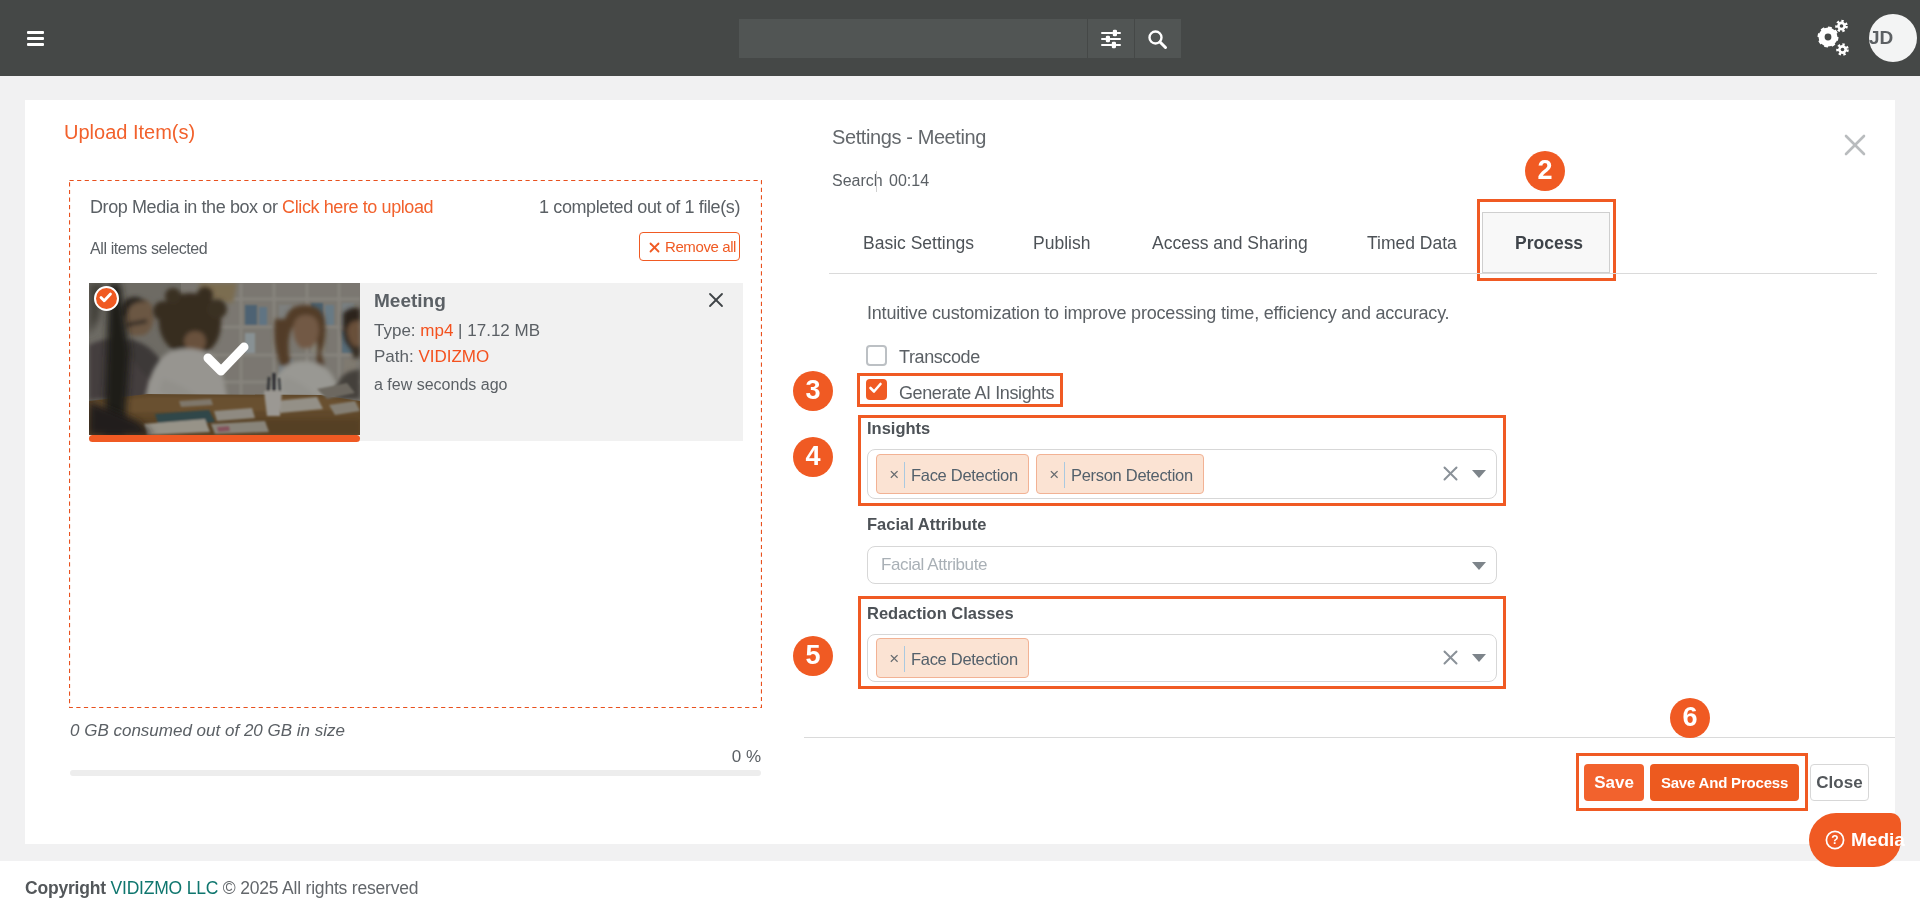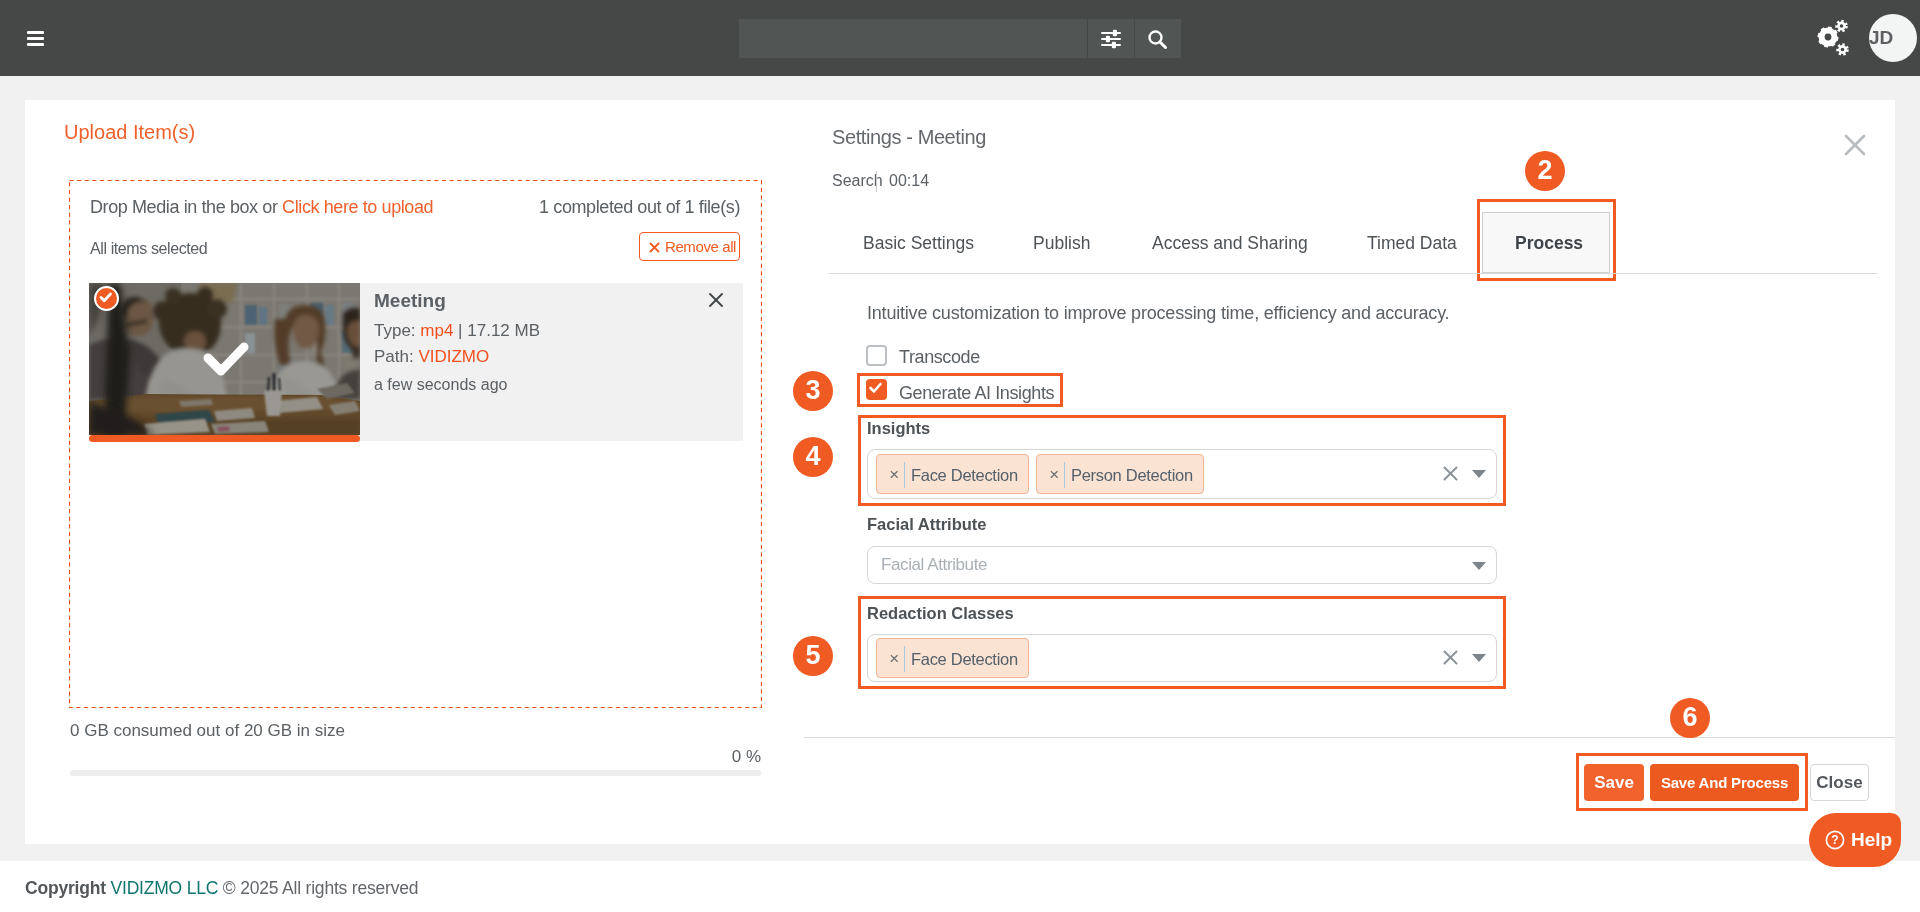--- a/index.html
+++ b/index.html
@@ -221,21 +221,21 @@
       <div class="abs" style="left:285px; top:64px; height:20px; line-height:20px; font-size:17px; color:#5b6065;">Path: <span style="color:#f4511e;">VIDIZMO</span></div>
       <div class="abs" style="left:285px; top:92px; height:20px; line-height:20px; font-size:16px; color:#5b6065;">a few seconds ago</div>
       <svg class="abs" style="left:617px; top:7px;" width="20" height="20" viewBox="0 0 20 20">
         <g stroke="#3f4447" stroke-width="1.8" stroke-linecap="round">
           <line x1="4" y1="4" x2="16" y2="16"></line>
             <line x1="16" y1="4" x2="4" y2="16"></line>
         </g>
       </svg>
     </div>
 
-    <div class="abs" style="left:70px; top:720px; height:22px; line-height:22px; font-size:17px; color:#5b6065;">0 GB consumed out of 20 GB in size</div>
+    <div class="abs" style="left:70px; top:720px; height:22px; line-height:22px; font-size:17px; color:#5b6065;font-style:italic;">0 GB consumed out of 20 GB in size</div>
     <div class="abs" style="left:461px; top:746px; width:300px; height:22px; line-height:22px; font-size:17px; color:#5b6065; text-align:right;">0 %</div>
     <div class="abs" style="left:70px; top:770px; width:691px; height:6px; background:#ededed; border-radius:3px;"></div>
   </div>
   <div id="rightcol">
     <div class="abs lbl" style="left:832px; top:126px; height:22px; line-height:22px; font-size:20px; color:#64686c;">Settings - Meeting</div>
 
     <svg class="abs" style="left:1843px; top:133px;" width="24" height="24" viewBox="0 0 24 24">
       <g stroke="#b9bcbe" stroke-width="2.6" stroke-linecap="round">
         <line x1="3" y1="3" x2="21" y2="21"></line>
           <line x1="21" y1="3" x2="3" y2="21"></line>
@@ -318,20 +318,20 @@
     <div class="abs anno-box" style="left:1576px; top:753px; width:232px; height:58px;"></div>
     <div class="abs btn" style="left:1584px; top:764px; width:60px; height:37px; line-height:37px; background:#f2622d;">Save</div>
     <div class="abs btn" style="left:1650px; top:764px; width:149px; height:37px; line-height:37px; background:#ed5a1f; font-size:15px; letter-spacing:-0.2px;">Save And Process</div>
     <div class="abs" style="left:1810px; top:764px; width:59px; height:37px; line-height:35px; background:#fff; border:1px solid #d7d7d7; border-radius:4px; color:#53575b; font-weight:bold; font-size:17px; text-align:center;">Close</div>
 
     <div class="abs" style="left:1809px; top:813px; width:92px; height:54px; background:#f05a23; border-radius:27px 10px 27px 27px; z-index:5;">
       <svg class="abs" style="left:16px; top:17px;" width="20" height="20" viewBox="0 0 20 20">
         <circle cx="10" cy="10" r="8.6" fill="none" stroke="#fff" stroke-width="1.7"></circle>
         <text x="10" y="14.2" text-anchor="middle" font-family="Liberation Sans, sans-serif" font-size="12" font-weight="bold" fill="#fff">?</text>
       </svg>
-      <div class="abs" style="left:42px; top:16px; font-size:19px; font-weight:bold; color:#fff;">Help</div>
+      <div class="abs" style="left:42px; top:16px; font-size:19px; font-weight:bold; color:#fff;">Media</div>
     </div>
   </div>
   <div id="footer">
     <div class="abs" style="left:0; top:861px; width:1920px; height:51px; background:#fff;"></div>
     <div class="abs" style="left:25px; top:878px; height:20px; line-height:20px; font-size:17.5px; letter-spacing:-0.2px; color:#63676b;"><span style="font-weight:bold; color:#53575a;">Copyright</span> <span style="color:#0f766e;">VIDIZMO LLC</span> © 2025 All rights reserved</div>
   </div>
 </div>
 
 </body></html>

